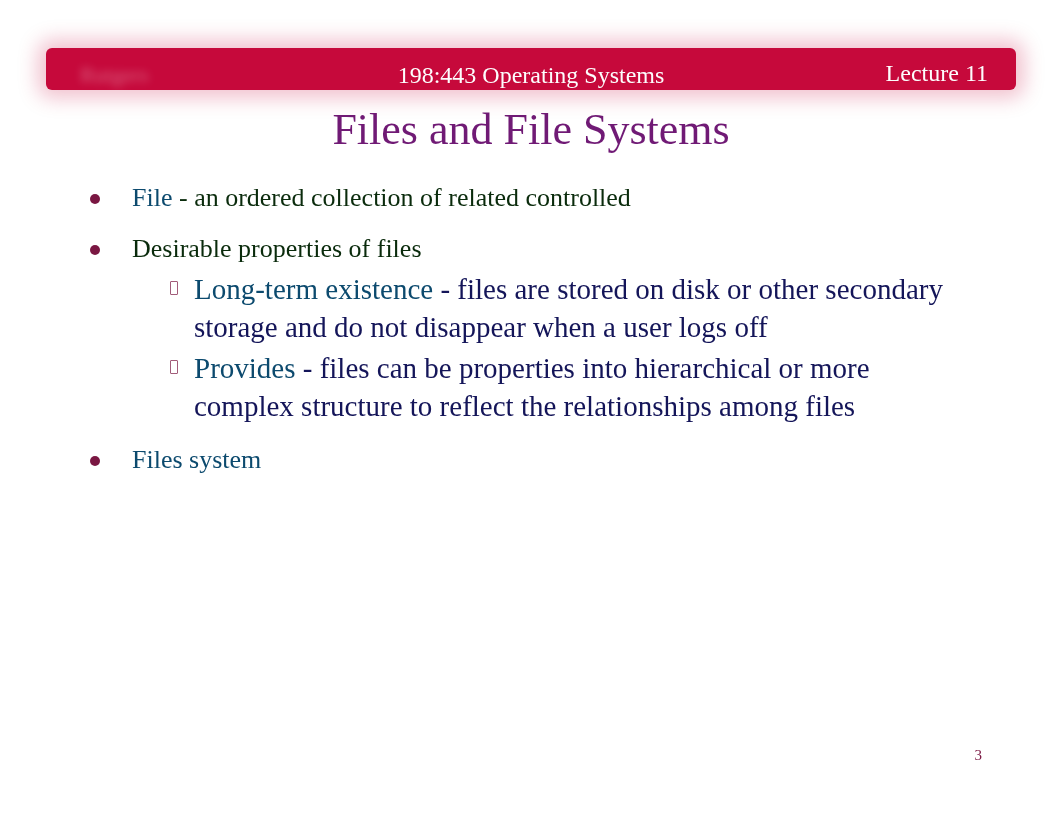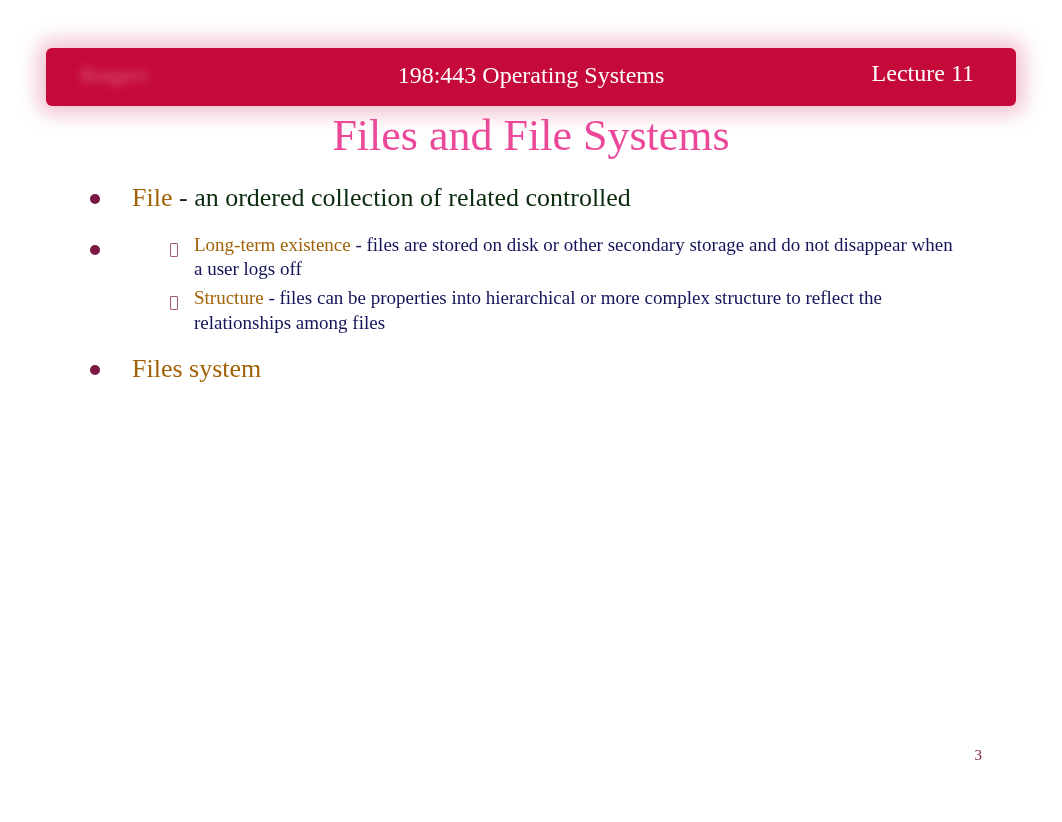--- a/index.html
+++ b/index.html
@@ -18,21 +18,21 @@
     width: 1062px;
     height: 822px;
     box-sizing: border-box;
   }
 
   .header-bar {
     position: absolute;
     left: 46px;
     top: 48px;
     width: 970px;
-    height: 58px;
+    height: 42px;
     background: #c6093b;
     border-radius: 6px;
     box-shadow: 0 0 20px 8px rgba(198,9,59,0.25);
     display: flex;
     align-items: center;
     color: #fff;
   }
 
   .header-blur-label {
     position: absolute;
@@ -49,34 +49,34 @@
     left: 0;
     right: 0;
     text-align: center;
     top: 14px;
     font-size: 24px;
     color: #fdfdfd;
   }
 
   .header-right {
     position: absolute;
-    right: 42px;
+    right: 28px;
     top: 12px;
     font-size: 24px;
     color: #fdfdfd;
   }
 
   .title {
     position: absolute;
     left: 0;
     right: 0;
-    top: 110px;
+    top: 104px;
     text-align: center;
     font-size: 44px;
-    color: #ec4899;
+    color: #701a75;
     font-weight: 500;
   }
 
   .content {
     position: absolute;
     left: 90px;
     top: 182px;
     width: 870px;
   }
 
@@ -99,37 +99,37 @@
     position: absolute;
     left: 0;
     top: 12px;
     width: 10px;
     height: 10px;
     border-radius: 50%;
     background: #7a1742;
   }
 
   .term {
-    color: #a16207;
+    color: #0c4a6e;
   }
 
   .body-green { color: #0a2b0c; }
   .body-navy  { color: #141559; }
 
   ul.sub {
     list-style: none;
     margin: 6px 0 0 0;
     padding: 0 0 0 38px;
   }
 
   ul.sub > li {
     position: relative;
     padding-left: 24px;
     margin: 4px 0 4px 0;
-    font-size: 19px;
+    font-size: 29px;
     line-height: 1.3;
   }
 
   ul.sub > li::before {
     content: "";
     position: absolute;
     left: 0;
     top: 10px;
     width: 6px;
     height: 12px;
@@ -160,26 +160,27 @@
   <div class="title">Files and File Systems</div>
 
   <div class="content">
     <ul class="top">
 
       <li>
         <span class="term">File</span><span class="body-green"> - </span><span class="body-green">an ordered collection of related controlled</span>
       </li>
 
       <li>
+        <span class="body-green" style="font-weight:500;">Desirable properties of files</span>
         <ul class="sub">
           <li class="body-navy">
             <span class="term">Long-term existence</span><span>  - files are stored on disk or other secondary storage and do not disappear when a user logs off</span>
           </li>
           <li class="body-navy">
-            <span class="term">Structure</span><span>  - files can be properties into hierarchical or more complex structure to reflect the relationships among files</span>
+            <span class="term">Provides</span><span>  - files can be properties into hierarchical or more complex structure to reflect the relationships among files</span>
           </li>
         </ul>
       </li>
 
       <li>
         <span class="term">Files system</span>
         <ul class="sub">
         </ul>
       </li>
     </ul>

